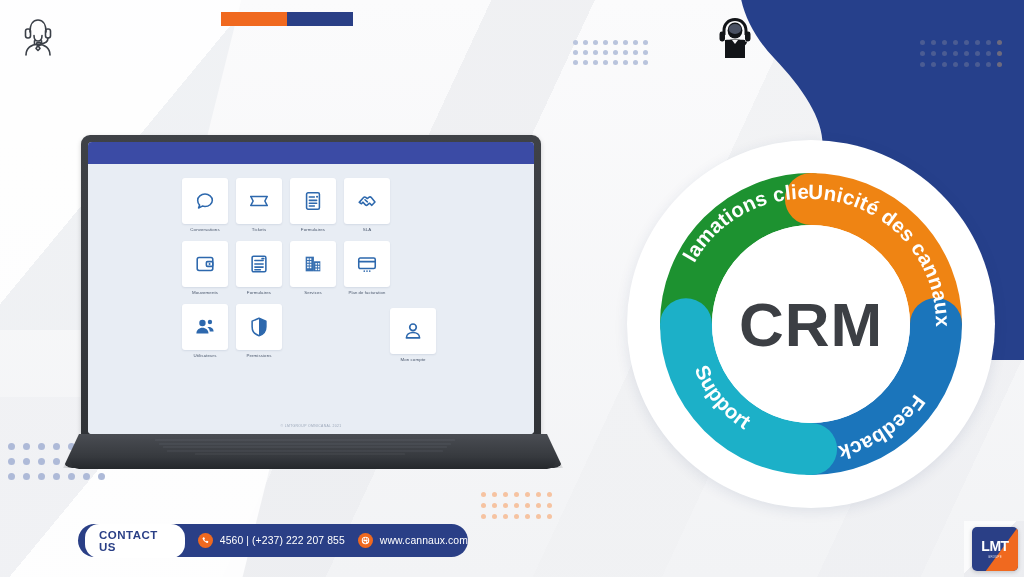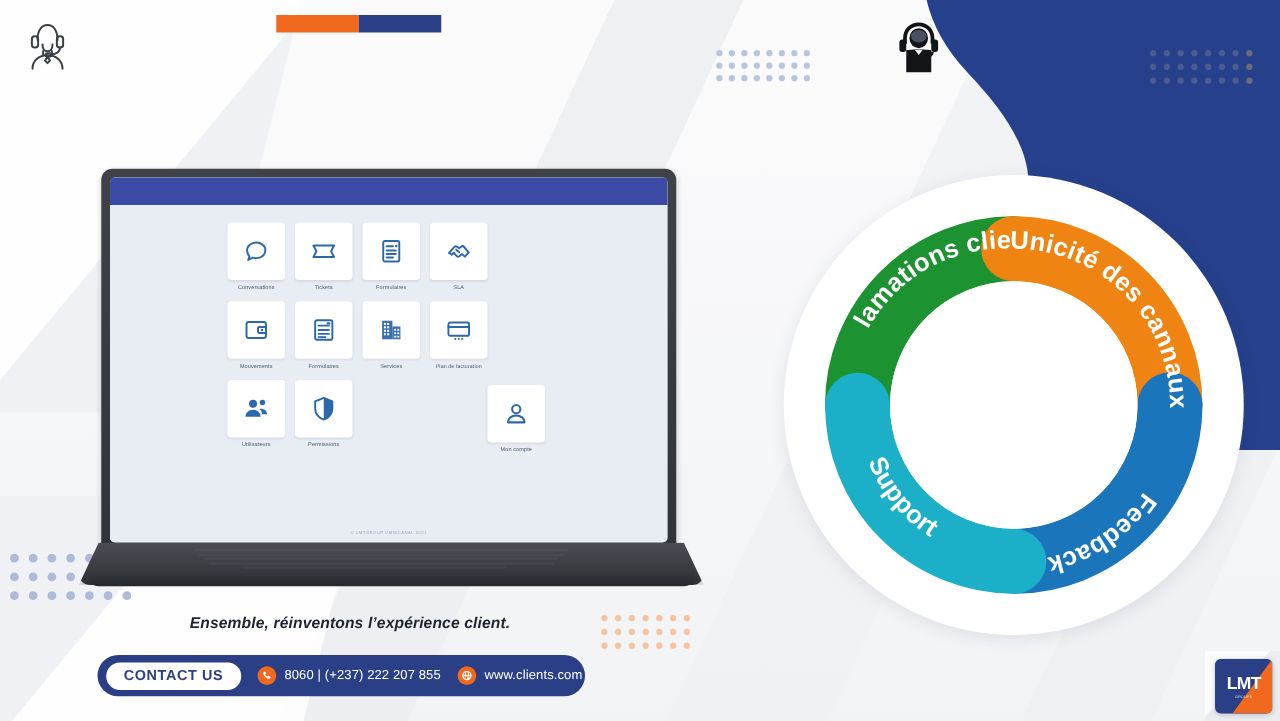--- a/index.html
+++ b/index.html
@@ -443,41 +443,41 @@
       <text class="seg-label">
         <textPath href="#arcOrange" startOffset="50%" text-anchor="middle">Unicité des cannaux</textPath>
       </text>
       <text class="seg-label">
         <textPath href="#arcBlue" startOffset="62%" text-anchor="middle">Feedback</textPath>
       </text>
       <text class="seg-label">
         <textPath href="#arcCyan" startOffset="44%" text-anchor="middle">Support</textPath>
       </text>
     </svg>
-  </div>
-
-  <div class="tagline">Ensemble, réinventons l’expérience client.</div>
+    <div class="donut-center">CRM</div>
+  </div>
+
 
   <div class="contact">
     <div class="pill">CONTACT US</div>
     <div class="item">
       <span class="ico">
         <svg viewBox="0 0 24 24">
             <path d="M6.6 3.5a1.6 1.6 0 0 1 2.2.5l1.5 2.4c.4.6.3 1.4-.3 1.9l-1 .8c-.3.3-.4.7-.2 1.1a12 12 0 0 0 3.9 3.9c.4.2.8.1 1.1-.2l.8-1c.5-.6 1.3-.7 1.9-.3l2.4 1.5c.8.5 1 1.5.5 2.2l-1.1 1.6c-.6.9-1.7 1.3-2.7 1a18 18 0 0 1-11.5-11.5c-.3-1 .1-2.1 1-2.7z"></path>
           </svg>
       </span>
-      <span class="txt">8060 | (+237) 222 207 855</span>
+      <span class="txt">4560 | (+237) 222 207 855</span>
     </div>
     <div class="item">
       <span class="ico">
         <svg viewBox="0 0 24 24">
             <path d="M12 2a10 10 0 1 0 0 20 10 10 0 0 0 0-20zm0 2c1.3 0 2.6 2.6 2.9 6h-5.8c.3-3.4 1.6-6 2.9-6zM8.9 4.9C8.2 6.3 7.7 8.1 7.5 10H4.6a8 8 0 0 1 4.3-5.1zM4.3 12h3.2c.1 1.9.5 3.7 1.2 5.1A8 8 0 0 1 4.3 12zm6.8 8c-1.3 0-2.6-2.6-2.9-6h5.8c-.3 3.4-1.6 6-2.9 6zm4-2.9c.7-1.4 1.1-3.2 1.2-5.1h3.2a8 8 0 0 1-4.4 5.1zM16.5 10c-.2-1.9-.7-3.7-1.4-5.1A8 8 0 0 1 19.4 10z"></path>
           </svg>
       </span>
-      <span class="txt">www.clients.com</span>
+      <span class="txt">www.cannaux.com</span>
     </div>
   </div>
 
   <div class="logo-corner"></div>
   <div class="logo">
     <div class="lt"></div>
     <div class="rt"></div>
     <div class="tx">
       <b>LMT</b>
       <s>GROUPE</s>

